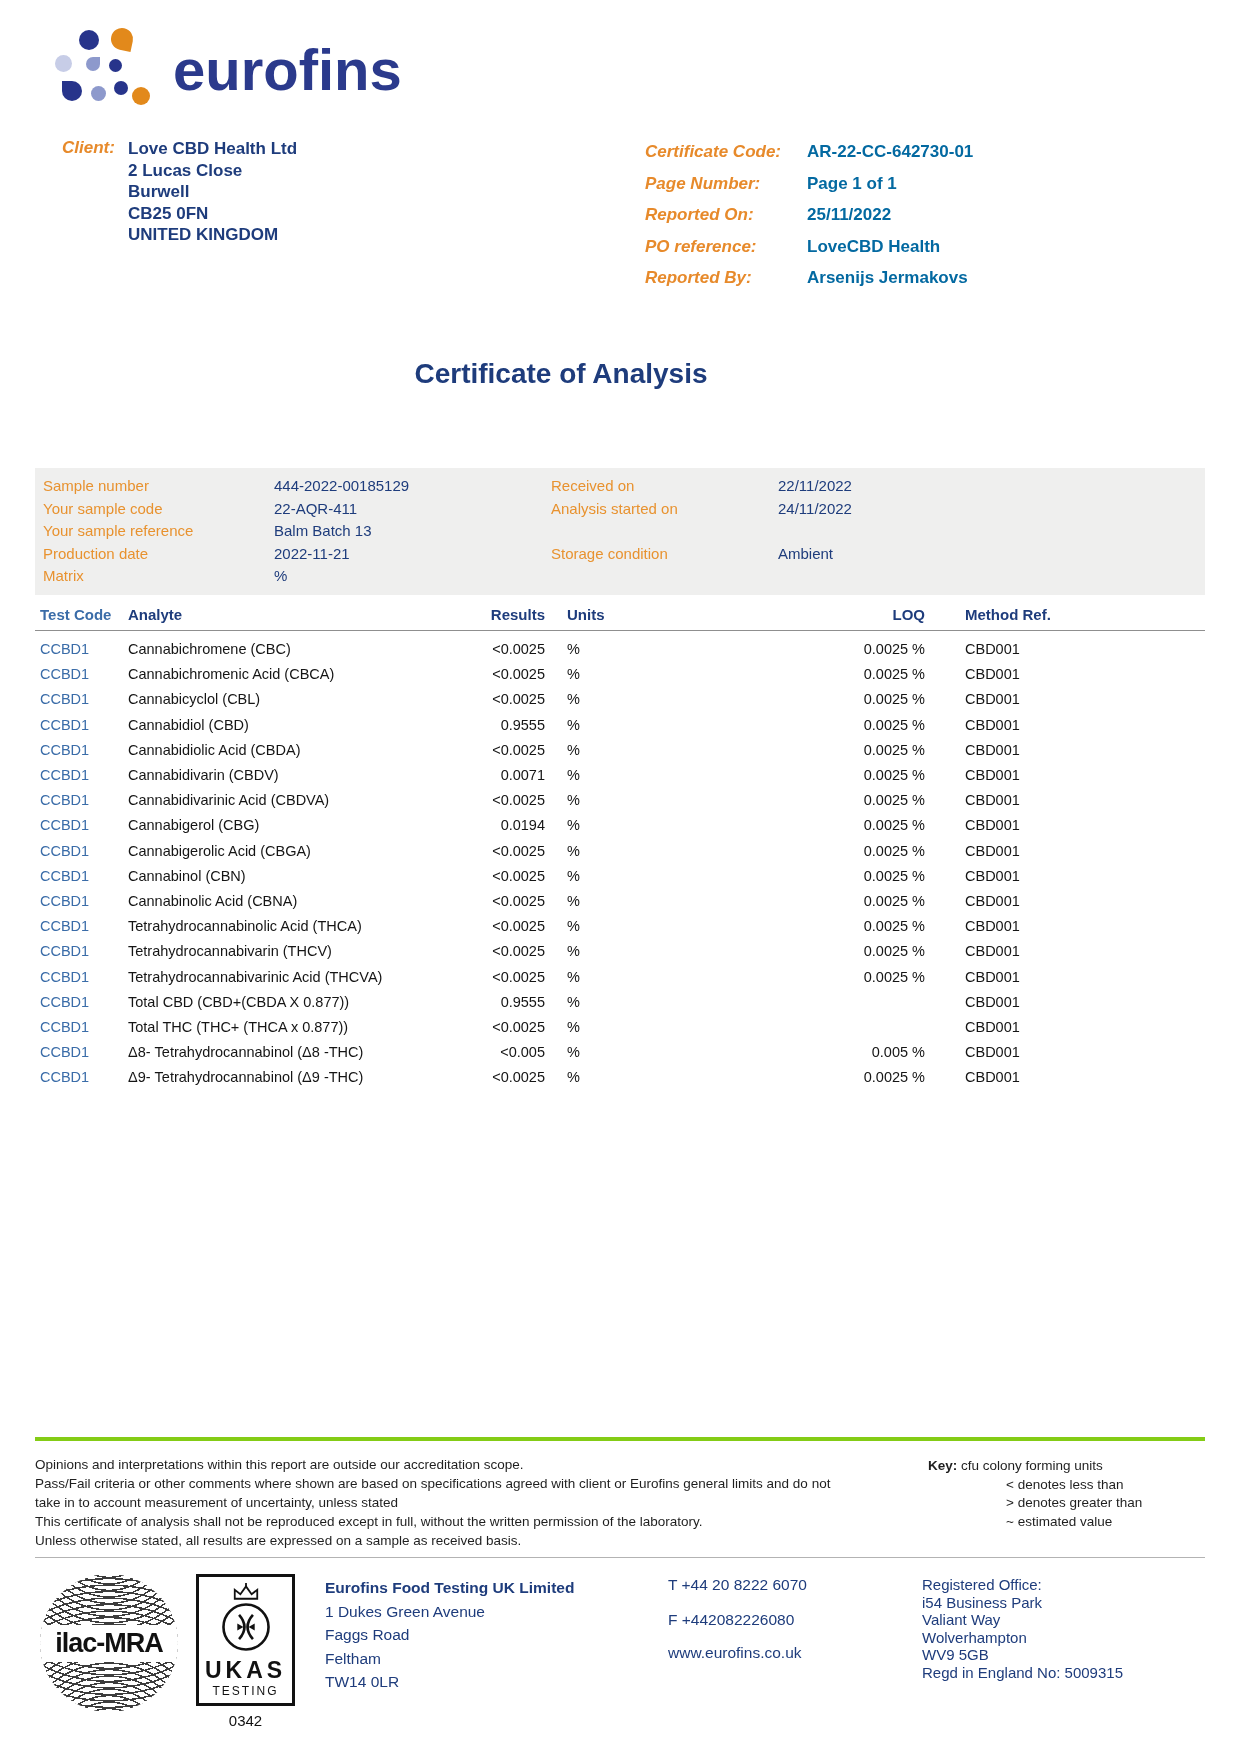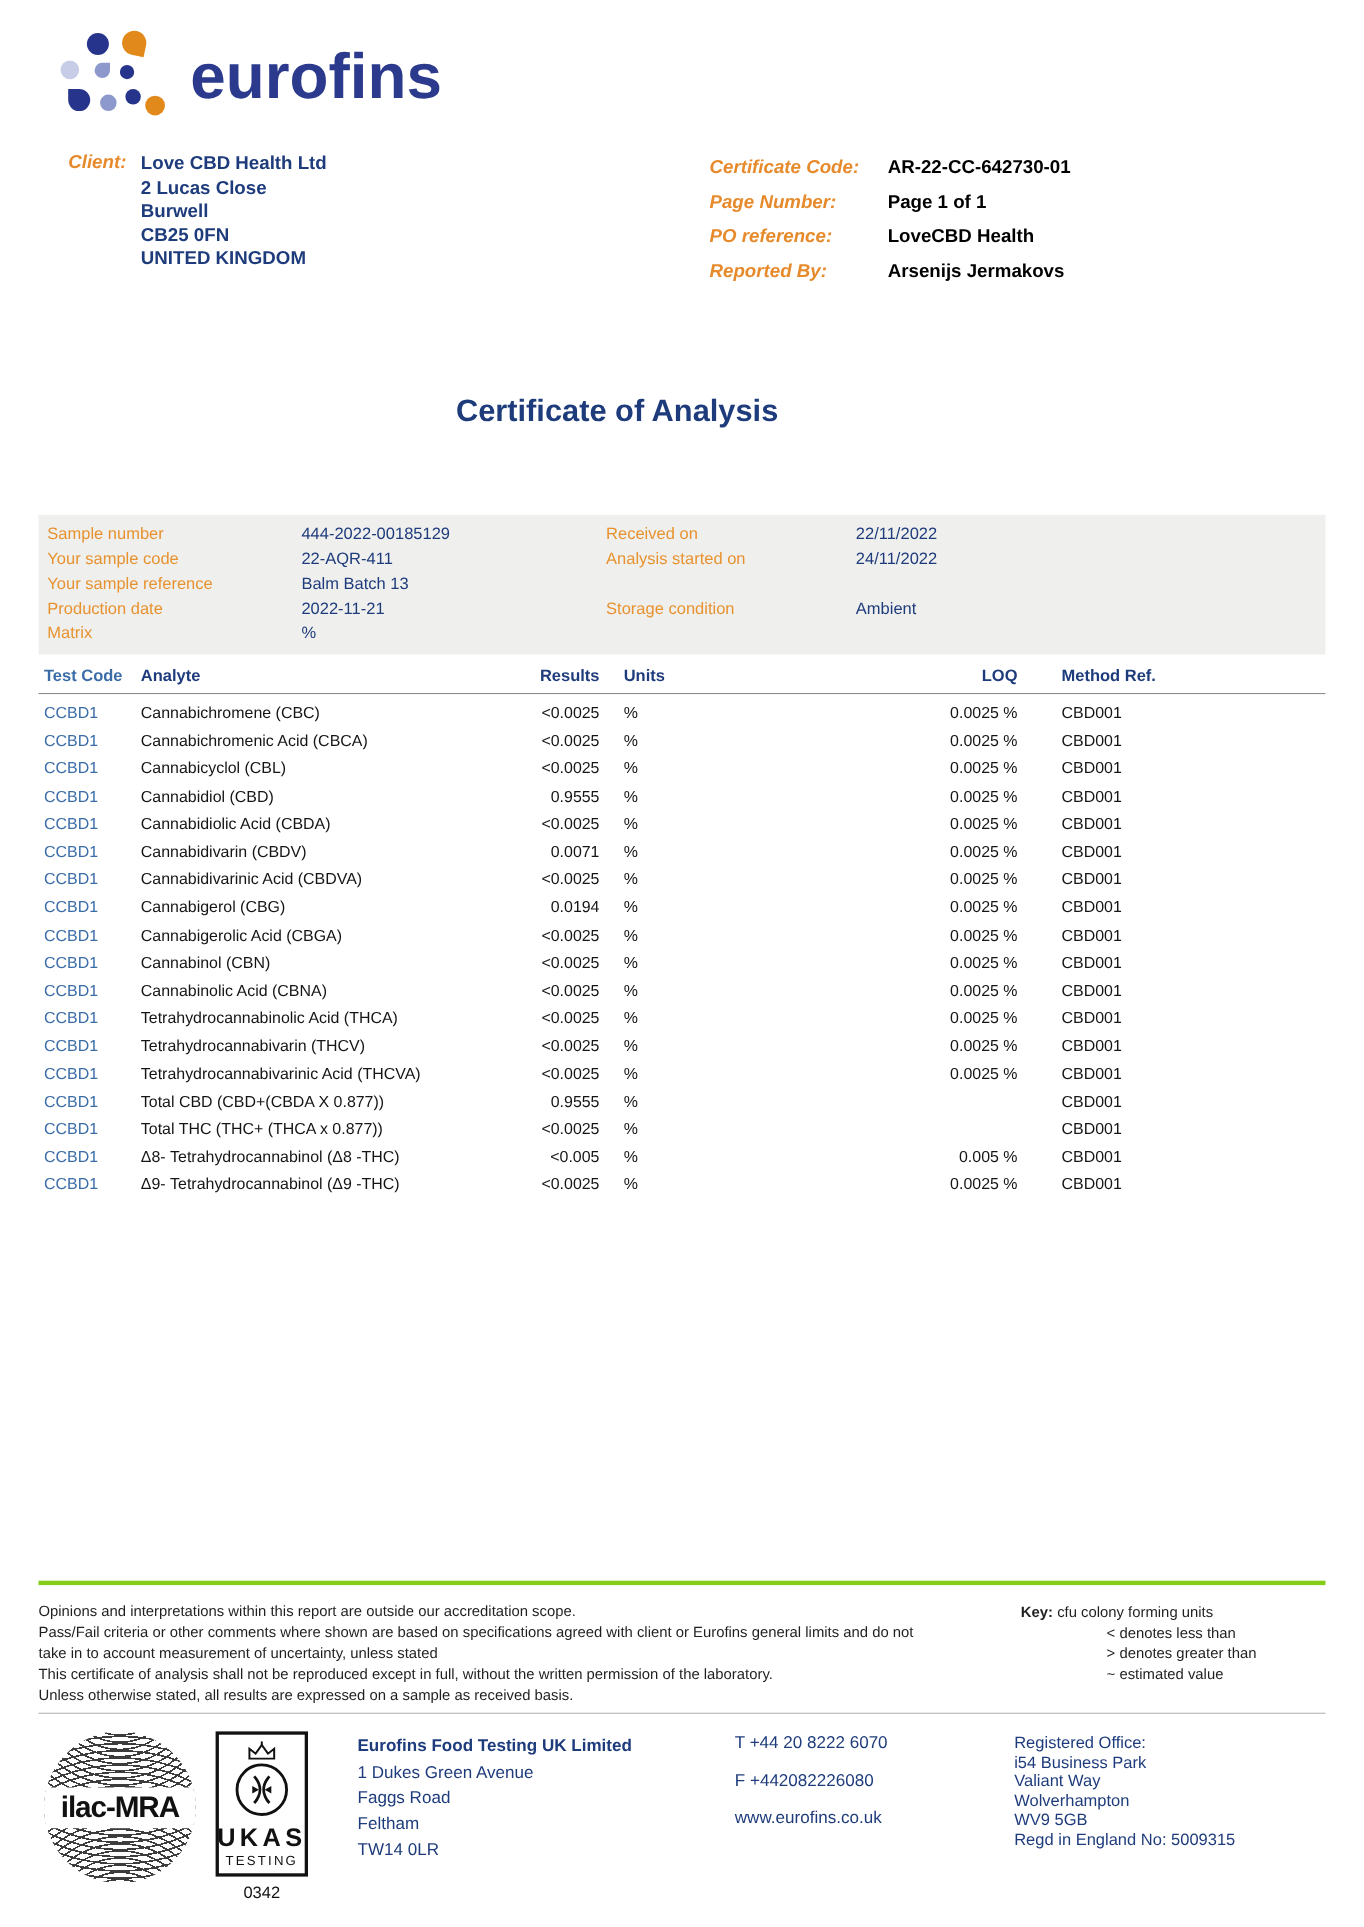--- a/index.html
+++ b/index.html
@@ -23,21 +23,21 @@
   .d9{left:77px;top:59px;width:18px;height:18px;}
   .logo-text{font-size:58px;font-weight:bold;color:#2b3a8c;line-height:1;letter-spacing:0;}
 
   
   .client-block{position:absolute;left:62px;top:138px;display:flex;font-size:17px;}
   .client-label{color:#e78a2b;font-style:italic;font-weight:bold;width:66px;}
   .client-address{color:#1e3c7c;font-weight:bold;line-height:21.5px;}
   .cert-meta{position:absolute;left:645px;top:136px;font-size:17px;}
   .meta-row-line{display:flex;line-height:31.5px;}
   .meta-label{width:162px;color:#e78a2b;font-style:italic;font-weight:bold;}
-  .meta-value{color:#000000;font-weight:bold;}
+  .meta-value{color:#0369a1;font-weight:bold;}
 
   
   .doc-title{position:absolute;left:0;top:342px;width:1090px;margin:16px;text-align:center;
              font-size:28px;font-weight:bold;color:#1e3c7c;}
 
   
   .sample-panel{position:absolute;left:35px;top:468px;width:1170px;box-sizing:border-box;
                 background:#efefee;padding:7px 0 7px 8px;display:grid;
                 grid-template-columns:231px 277px 227px auto;font-size:15px;line-height:22.5px;}
   .s-label{color:#e8922f;}
@@ -66,21 +66,21 @@
   .footer{position:absolute;left:35px;top:1557px;width:1170px;height:185px;border-top:1px solid #b3b3b3;}
   .accreditation{position:absolute;left:5px;top:16px;display:flex;align-items:flex-start;}
   .ilac{width:138px;height:138px;border-radius:50%;position:relative;display:flex;align-items:center;
         justify-content:flex-end;overflow:hidden;
         background:
           repeating-radial-gradient(circle at 50% -30%, transparent 0 5px, #3c3c3c 5px 6.5px),
           repeating-radial-gradient(circle at 50% 130%, transparent 0 5px, #3c3c3c 5px 6.5px);}
   .ilac-text{background:#fff;width:100%;text-align:center;font-weight:bold;font-size:27px;
              letter-spacing:-1px;color:#111;padding:3px 0;}
   .ukas-wrap{margin-left:18px;text-align:center;}
-  .ukas-box{width:84px;height:132px;border:3px solid #111;box-sizing:border-box;background:#fff;
+  .ukas-box{width:99px;height:132px;border:3px solid #111;box-sizing:border-box;background:#fff;
             display:flex;flex-direction:column;align-items:center;justify-content:center;}
   .ukas-text{font-size:23px;font-weight:bold;letter-spacing:4px;color:#111;margin-top:4px;}
   .ukas-testing{font-size:12px;letter-spacing:2px;color:#111;margin-top:0;}
   .ukas-number{font-size:15px;color:#111;margin-top:6px;}
   .company-block{position:absolute;left:290px;top:18px;color:#1e3c7c;font-size:15.5px;line-height:23.5px;}
   .company-name{font-weight:bold;}
   .contact-block{position:absolute;left:633px;top:18px;color:#1e3c7c;font-size:15.5px;}
   .contact-phone{margin-bottom:17px;}
   .contact-fax{margin-bottom:15px;}
   .registered-block{position:absolute;left:887px;top:18px;color:#1e3c7c;font-size:15px;line-height:17.5px;}
@@ -117,20 +117,24 @@
   </div>
 
   <div class="cert-meta">
       <div class="meta-row-line">
         <span class="meta-label">Certificate Code:</span>
         <span class="meta-value">AR-22-CC-642730-01</span>
       </div>
       <div class="meta-row-line">
         <span class="meta-label">Page Number:</span>
         <span class="meta-value">Page 1 of 1</span>
+      </div>
+      <div class="meta-row-line">
+        <span class="meta-label">Reported On:</span>
+        <span class="meta-value">25/11/2022</span>
       </div>
       <div class="meta-row-line">
         <span class="meta-label">PO reference:</span>
         <span class="meta-value">LoveCBD Health</span>
       </div>
       <div class="meta-row-line">
         <span class="meta-label">Reported By:</span>
         <span class="meta-value">Arsenijs Jermakovs</span>
       </div>
     </div>

